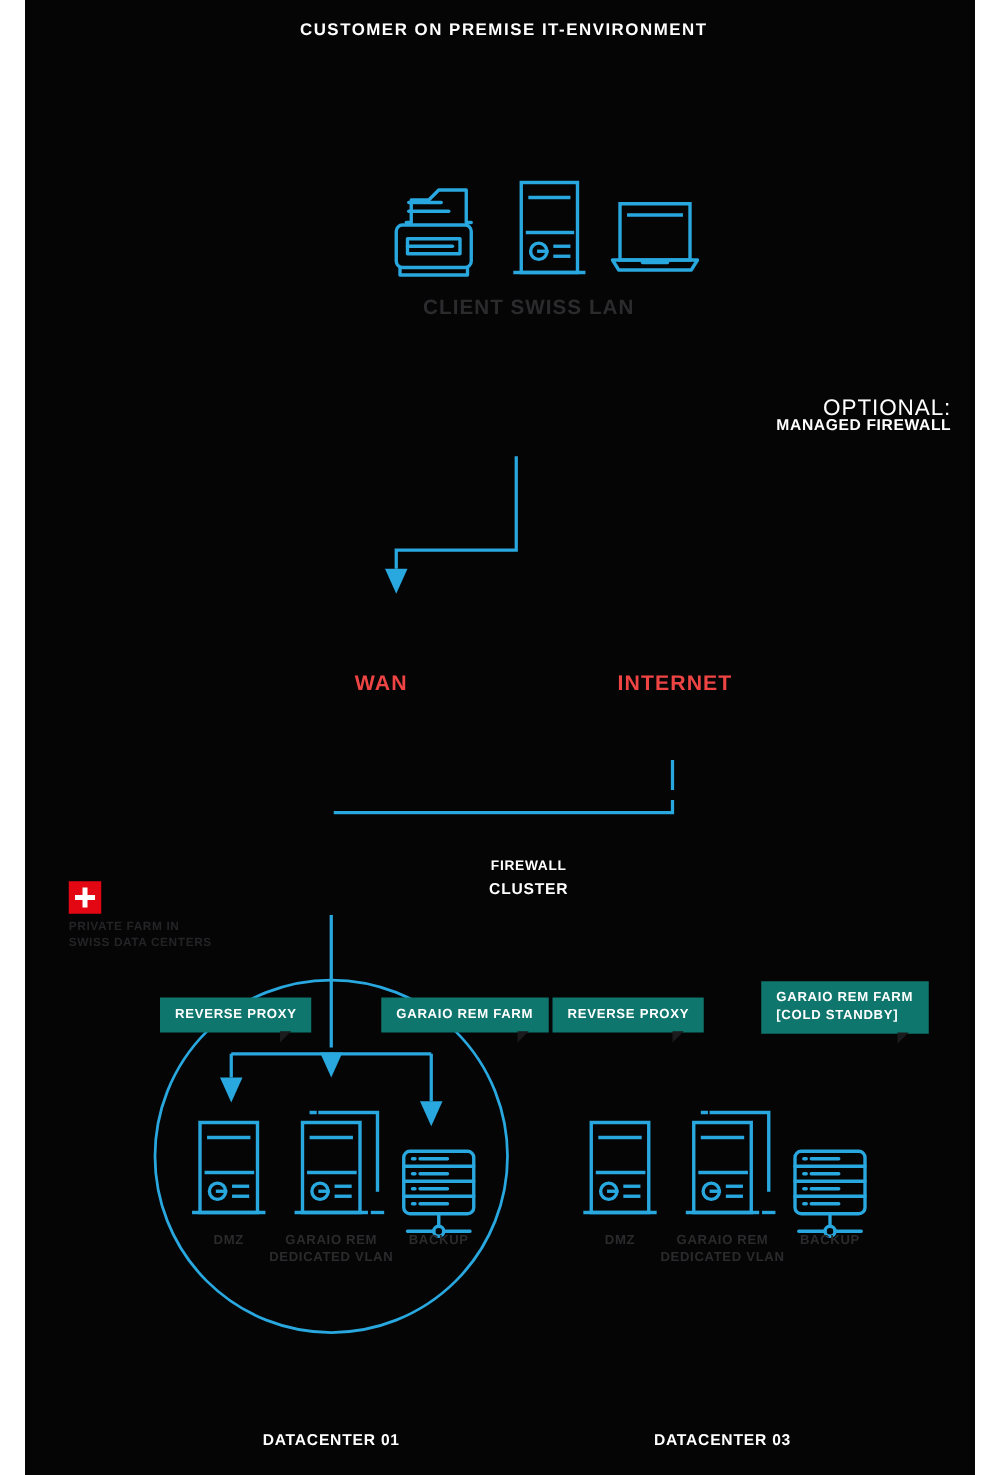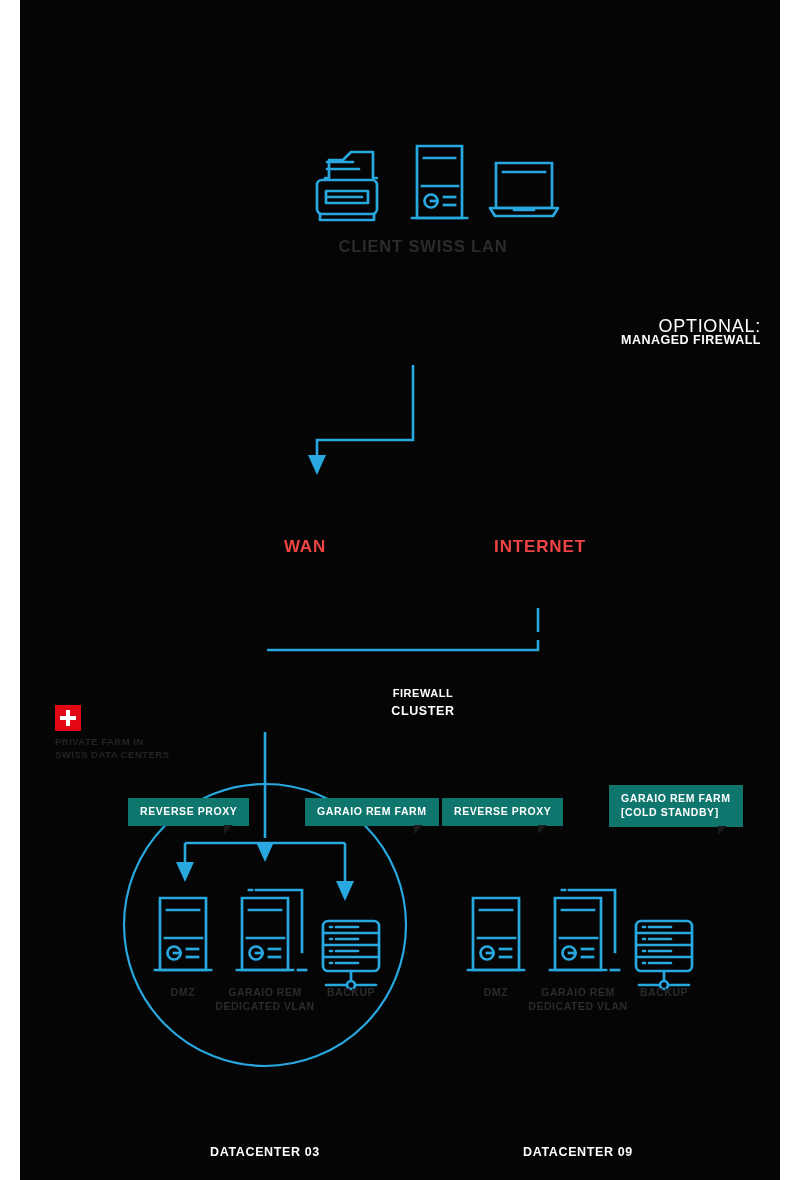--- a/index.html
+++ b/index.html
@@ -38,20 +38,21 @@
   .ico{stroke:#29A8E0;fill:none;stroke-width:2.7;stroke-linecap:square;}
   .ico-r{stroke:#29A8E0;fill:none;stroke-width:2.7;stroke-linecap:round;stroke-linejoin:round;}
   .circ{stroke:#29A8E0;fill:none;stroke-width:2.2;}
   .arrowfill{fill:#29A8E0;}
 </style>
 </head>
 <body>
 
 <div id="canvas">
 
+  <div class="lbl t-title ctr" style="left:383px;top:16px;">CUSTOMER ON PREMISE IT-ENVIRONMENT</div>
 
   <svg width="760" height="1180">
 
     <g>
       <path class="ico-r" d="M305,178 h4 v-18 h14 l8,-8 h22 v26 h4"></path>
       <path class="ico-r" d="M307,162 h26"></path>
       <path class="ico-r" d="M307,169 h32"></path>
       <rect class="ico-r" x="297" y="180" width="60" height="34" rx="5"></rect>
       <path class="ico-r" d="M306,191 h42 v12 h-42 z"></path>
       <path class="ico-r" d="M306,197 h36"></path>
@@ -215,16 +216,16 @@
       <path class="ico-r" d="M644,971 v10"></path>
       <circle class="ico-r" cx="644" cy="985" r="4"></circle>
       <path class="ico-r" d="M619,985 h21 M648,985 h21"></path>
     </g>
   </svg>
   <div class="lbl t-gray ctr" style="left:476px;top:986px;font-size:10.5px;font-weight:bold;letter-spacing:.05em;">DMZ</div>
   <div class="lbl t-gray ctr" style="left:558px;top:986px;font-size:10.5px;font-weight:bold;letter-spacing:.05em;">GARAIO REM</div>
   <div class="lbl t-gray ctr" style="left:558px;top:1000px;font-size:10.5px;font-weight:bold;letter-spacing:.05em;">DEDICATED VLAN</div>
   <div class="lbl t-gray ctr" style="left:644px;top:986px;font-size:10.5px;font-weight:bold;letter-spacing:.05em;">BACKUP</div>
 
-  <div class="lbl t-white bold ctr" style="left:245px;top:1145px;font-size:12.5px;letter-spacing:.05em;">DATACENTER 03</div>
-  <div class="lbl t-white bold ctr" style="left:558px;top:1145px;font-size:12.5px;letter-spacing:.05em;">DATACENTER 09</div>
+  <div class="lbl t-white bold ctr" style="left:245px;top:1145px;font-size:12.5px;letter-spacing:.05em;">DATACENTER 01</div>
+  <div class="lbl t-white bold ctr" style="left:558px;top:1145px;font-size:12.5px;letter-spacing:.05em;">DATACENTER 03</div>
 
 </div>
 
 </body></html>

